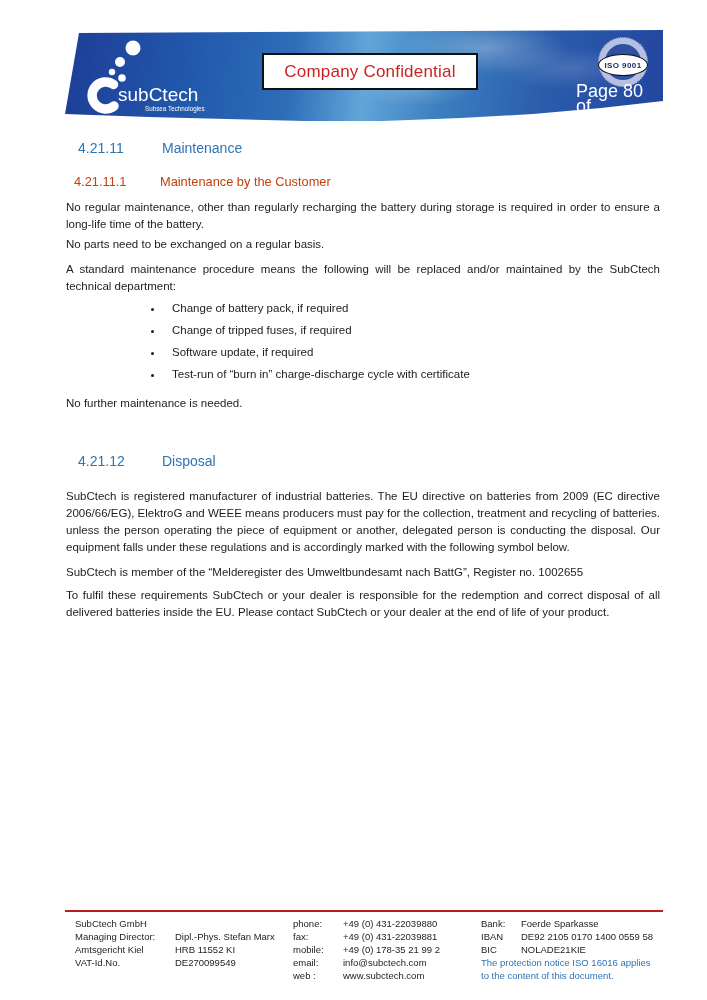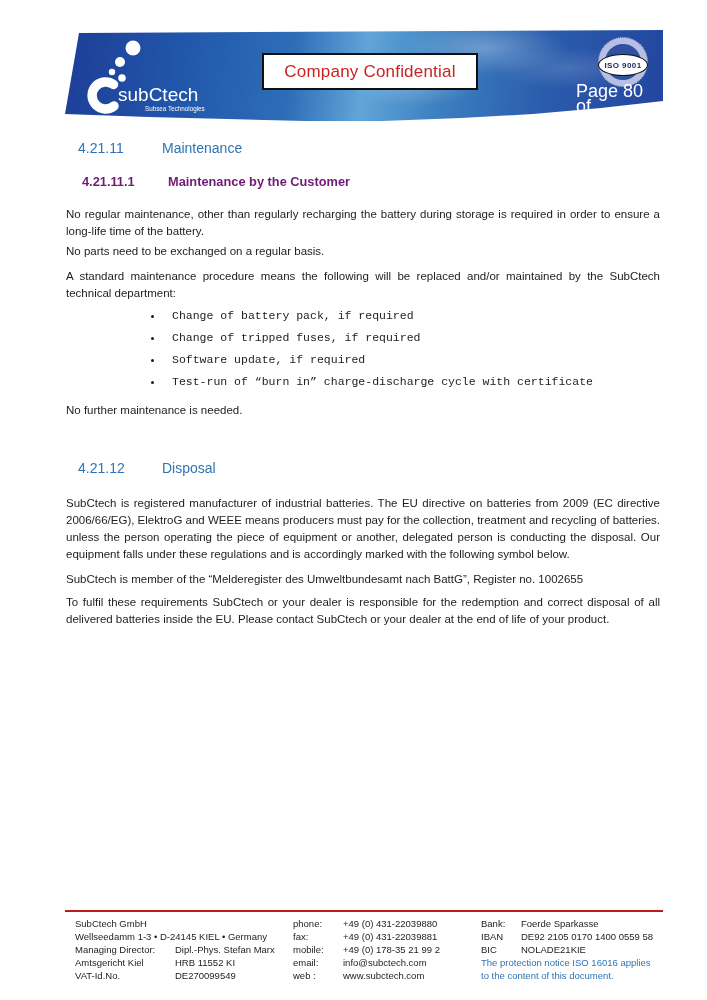--- a/index.html
+++ b/index.html
@@ -28,30 +28,30 @@
     display:flex;align-items:center;justify-content:center;box-sizing:border-box;}
   .iso-inner{width:36px;height:36px;border-radius:50%;background:#31509f;}
   .iso-lens{position:absolute;left:0px;top:17px;width:50px;height:22px;background:#ffffff;border:1.5px solid #101010;
     border-radius:50%;display:flex;align-items:center;justify-content:center;box-sizing:border-box;
     font-size:8px;font-weight:bold;color:#17255e;letter-spacing:.4px;}
   .page-num{position:absolute;left:511px;top:54px;width:85px;color:#ffffff;font-size:18px;line-height:15px;}
   
   .content{padding:0 47px 0 66px;}
   .h1{font-size:14px;line-height:19px;color:#2e74b5;margin:12px;font-weight:400;}
   .h1 .num{display:inline-block;width:84px;}
-  .h2{font-size:12.8px;line-height:17px;color:#701a75;margin:16px;font-weight:700;}
+  .h2{font-size:12.8px;line-height:17px;color:#c2410c;margin:8px;font-weight:400;}
   .h2 .num{display:inline-block;width:86px;}
   .content p{margin:0;font-size:11.5px;line-height:17px;text-align:justify;color:#1d1d1d;}
   #sec-11-title{margin-top:17px;}
   #sec-111-title{margin-top:15px;}
   #p-111-1{margin-top:9px;}
   #p-111-2{margin-top:3px;}
   #sec-112-title{margin-top:16px;}
   #p-112-intro{margin-top:8px;}
-  ul.bullets{margin:5px 0 0 0;padding:0 0 0 98px;list-style:disc;font-family:Liberation Mono, monospace;}
+  ul.bullets{margin:5px 0 0 0;padding:0 0 0 98px;list-style:disc;}
   ul.bullets li{font-size:11.5px;line-height:17px;margin-bottom:5px;padding-left:8px;}
   #p-112-outro{margin-top:12px;}
   #sec-12-title{margin-top:40px;}
   #p-12-1{margin-top:17px;}
   #p-12-2{margin-top:8px;}
   #p-12-3{margin-top:6px;}
   
   .footer{
     position:absolute;left:65px;top:910px;width:598px;border-top:2px solid #b91c1c;
     padding-top:5px;font-size:9.5px;line-height:13px;color:#1d1d1d;display:flex;box-sizing:border-box;
@@ -127,21 +127,20 @@
     </h1>
     <p id="p-12-1">SubCtech is registered manufacturer of industrial batteries. The EU directive on batteries from 2009 (EC directive 2006/66/EG), ElektroG and WEEE means producers must pay for the collection, treatment and recycling of batteries. unless the person operating the piece of equipment or another, delegated person is conducting the disposal. Our equipment falls under these regulations and is accordingly marked with the following symbol below.</p>
     <p id="p-12-2">SubCtech is member of the “Melderegister des Umweltbundesamt nach BattG”, Register no. 1002655</p>
     <p id="p-12-3">To fulfil these requirements SubCtech or your dealer is responsible for the redemption and correct disposal of all delivered batteries inside the EU. Please contact SubCtech or your dealer at the end of life of your product.</p>
   </div>
 
   <div class="footer">
 
     <div class="f-col1">
       <div>SubCtech GmbH</div>
-      <div>Wellseedamm 1-3 • D-24145 KIEL • Germany</div>
       <div class="f-row">
         <span class="lab">Managing Director:</span>
         <span>Dipl.-Phys. Stefan Marx</span>
       </div>
       <div class="f-row">
         <span class="lab">Amtsgericht Kiel</span>
         <span>HRB 11552 KI</span>
       </div>
       <div class="f-row">
         <span class="lab">VAT-Id.No.</span>

